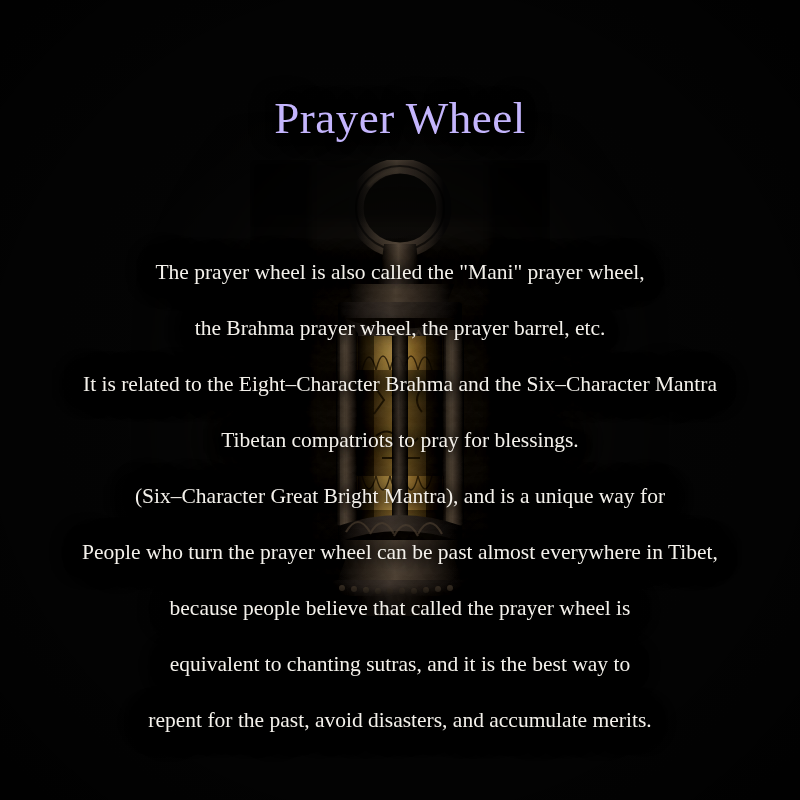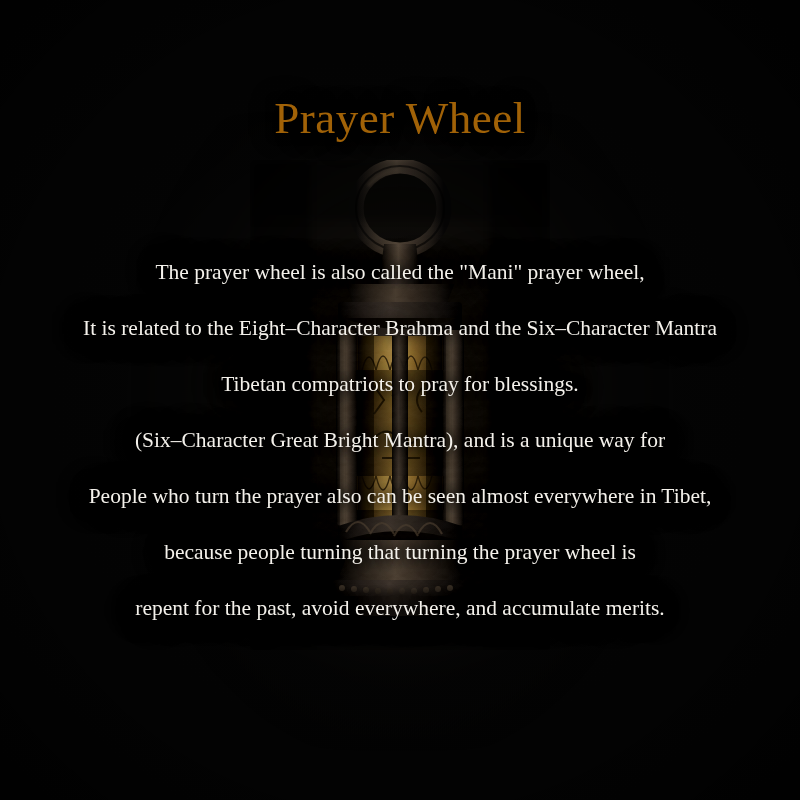--- a/index.html
+++ b/index.html
@@ -53,21 +53,21 @@
     pointer-events: none;
   }
 
   
   .title {
     position: absolute;
     top: 92px;
     left: 0;
     width: 100%;
     text-align: center;
-    color: #a16207;
+    color: #c4b5fd;
     font-size: 45px;
     letter-spacing: 0.5px;
     text-shadow: 0 0 12px rgba(0,0,0,0.95), 0 0 26px rgba(0,0,0,0.9);
     font-weight: 400;
   }
   .body-text {
     position: absolute;
     top: 244px;
     left: 0;
     width: 100%;
@@ -240,21 +240,23 @@
       <rect x="0" y="430" width="300" height="60" fill="#000" opacity="0.45" filter="url(#blur2)"></rect>
     </svg>
   </div>
 
   <div class="bg-vignette"></div>
 
   <div class="title">Prayer Wheel</div>
 
   <div class="body-text">
     <span class="line">The prayer wheel is also called the "Mani" prayer wheel,</span>
+    <span class="line">the Brahma prayer wheel, the prayer barrel, etc.</span>
     <span class="line">It is related to the Eight–Character Brahma and the Six–Character Mantra</span>
     <span class="line">Tibetan compatriots to pray for blessings.</span>
     <span class="line">(Six–Character Great Bright Mantra), and is a unique way for</span>
-    <span class="line">People who turn the prayer also can be seen almost everywhere in Tibet,</span>
-    <span class="line">because people turning that turning the prayer wheel is</span>
-    <span class="line">repent for the past, avoid everywhere, and accumulate merits.</span>
+    <span class="line">People who turn the prayer wheel can be past almost everywhere in Tibet,</span>
+    <span class="line">because people believe that called the prayer wheel is</span>
+    <span class="line">equivalent to chanting sutras, and it is the best way to</span>
+    <span class="line">repent for the past, avoid disasters, and accumulate merits.</span>
   </div>
 
 </div>
 
 </body></html>

